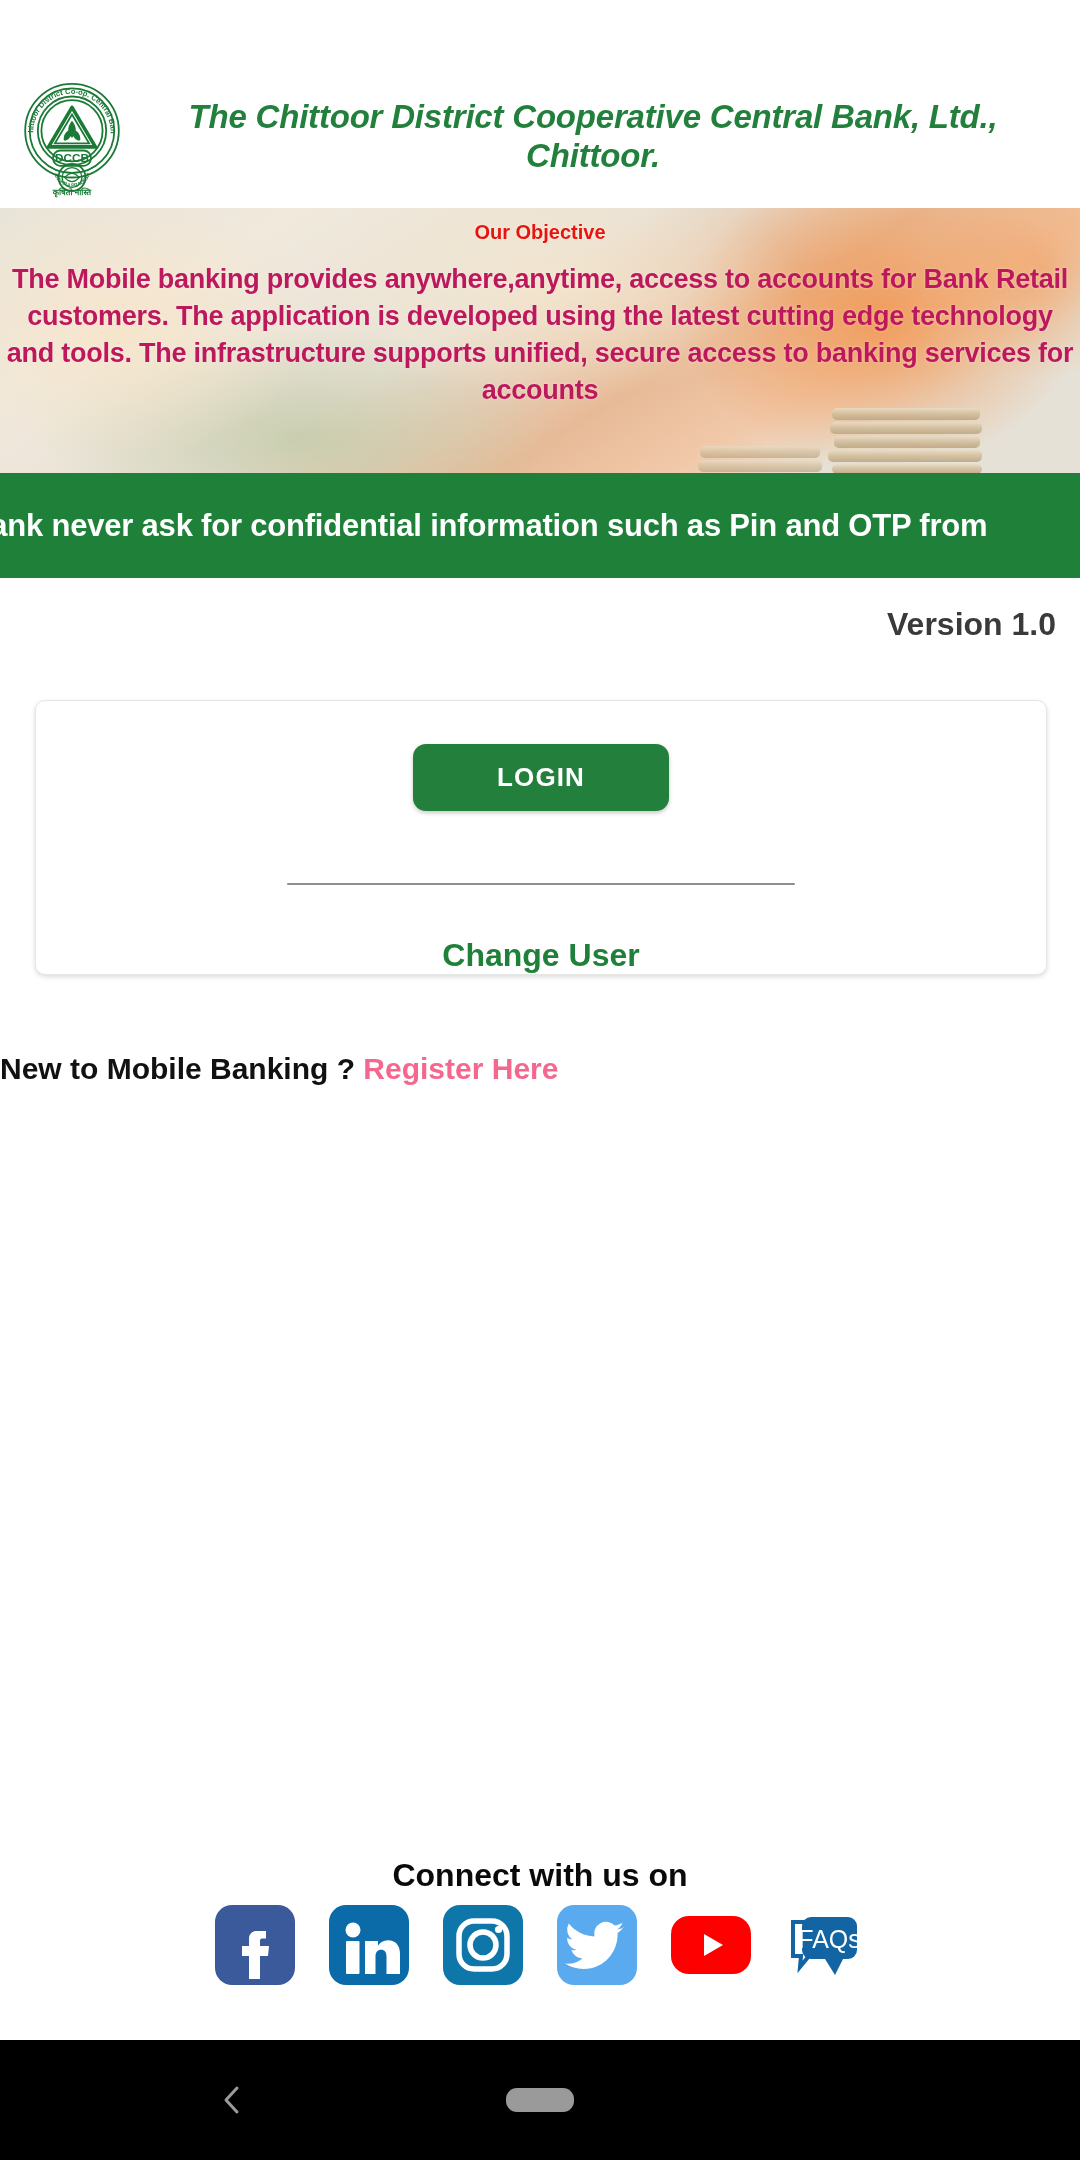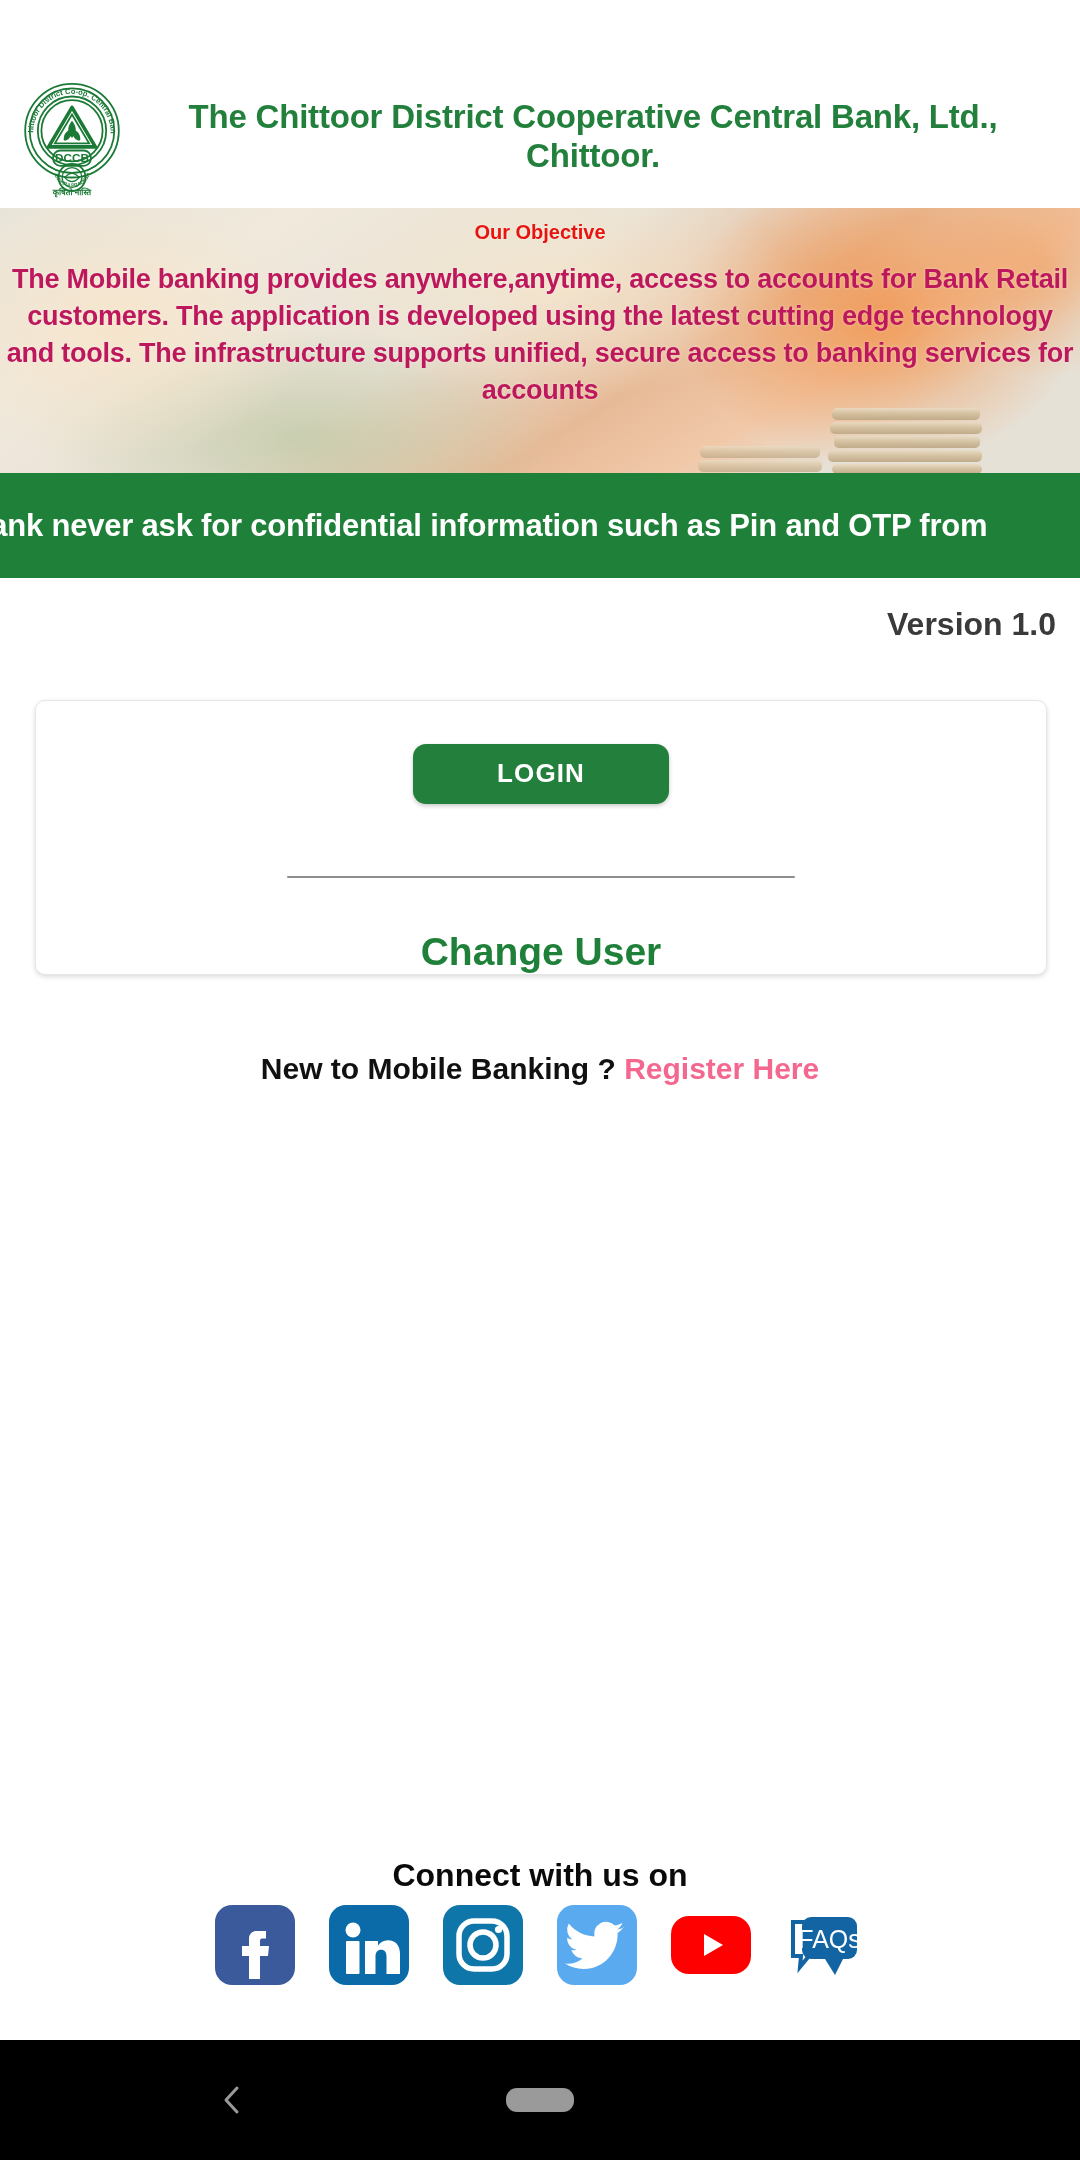--- a/index.html
+++ b/index.html
@@ -31,20 +31,21 @@
   
   .appbar{
     position:absolute; top:65px; left:0; width:1080px; height:143px;
     background:#ffffff; display:flex; align-items:center; padding-left:18px;
   }
   .logo-wrap{ width:108px; height:122px; flex:0 0 108px; position:relative; }
   .app-title{
     flex:1; text-align:center; padding:0 26px 0 6px;
     color:#22803c; font-size:33px; font-weight:bold; line-height:1.18;
     letter-spacing:-0.2px;
+    font-style:italic;
   }
 
   
   .objective{
     position:absolute; top:208px; left:0; width:1080px; height:265px;
     overflow:hidden;
   }
   .obj-bg{ position:absolute; inset:0; }
   .obj-content{ position:relative; z-index:3; padding:13px 4px 0; text-align:center; }
   .obj-title{ color:#e8140e; font-size:20px; font-weight:bold; margin-bottom:17px; text-shadow:0 0 3px rgba(255,255,255,.55); }
@@ -80,26 +81,26 @@
   }
   .login-btn{
     margin-top:43px; width:256px; height:84px; background:#23803c;
     border:none; border-radius:13px; color:#ffffff; font-size:26px;
     font-weight:bold; letter-spacing:1.1px; cursor:pointer;
     box-shadow:0 2px 4px rgba(0,0,0,.22);
     display:flex; align-items:center; justify-content:center;
   }
   .card-divider{ width:508px; height:3px; background:#8e8e8e; margin-top:49px; border-radius:2px; }
   .change-user{
-    margin-top:29px; color:#1f8139; font-size:39px; font-weight:bold; cursor:pointer;
+    margin-top:29px; color:#1f8139; font-size:32px; font-weight:bold; cursor:pointer;
   }
 
   
   .register-line{
-    position:absolute; top:1052px; left:0; width:1080px; text-align:center;
+    position:absolute; top:1052px; left:0; width:1080px; 
     font-size:30px; font-weight:bold;
   }
   .register-q{ color:#111111; }
   .register-link{ color:#f4688f; cursor:pointer; }
 
   
   .connect-title{
     position:absolute; top:1857px; left:0; width:1080px; text-align:center;
     font-size:32px; font-weight:bold; color:#0a0a0a;
   }

